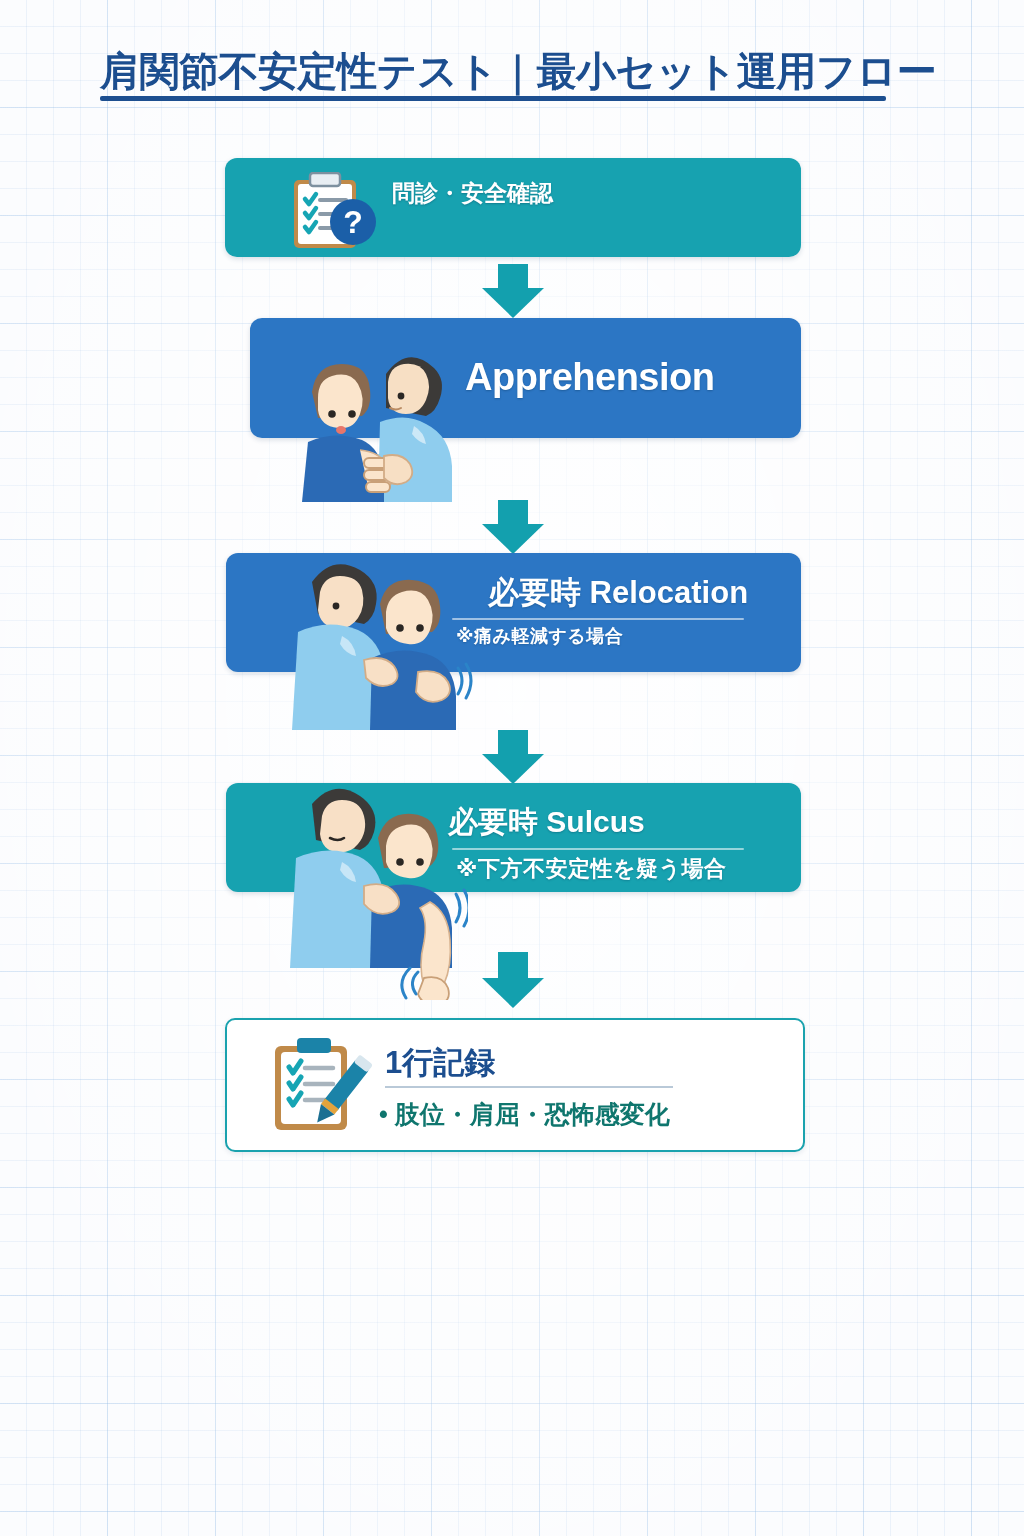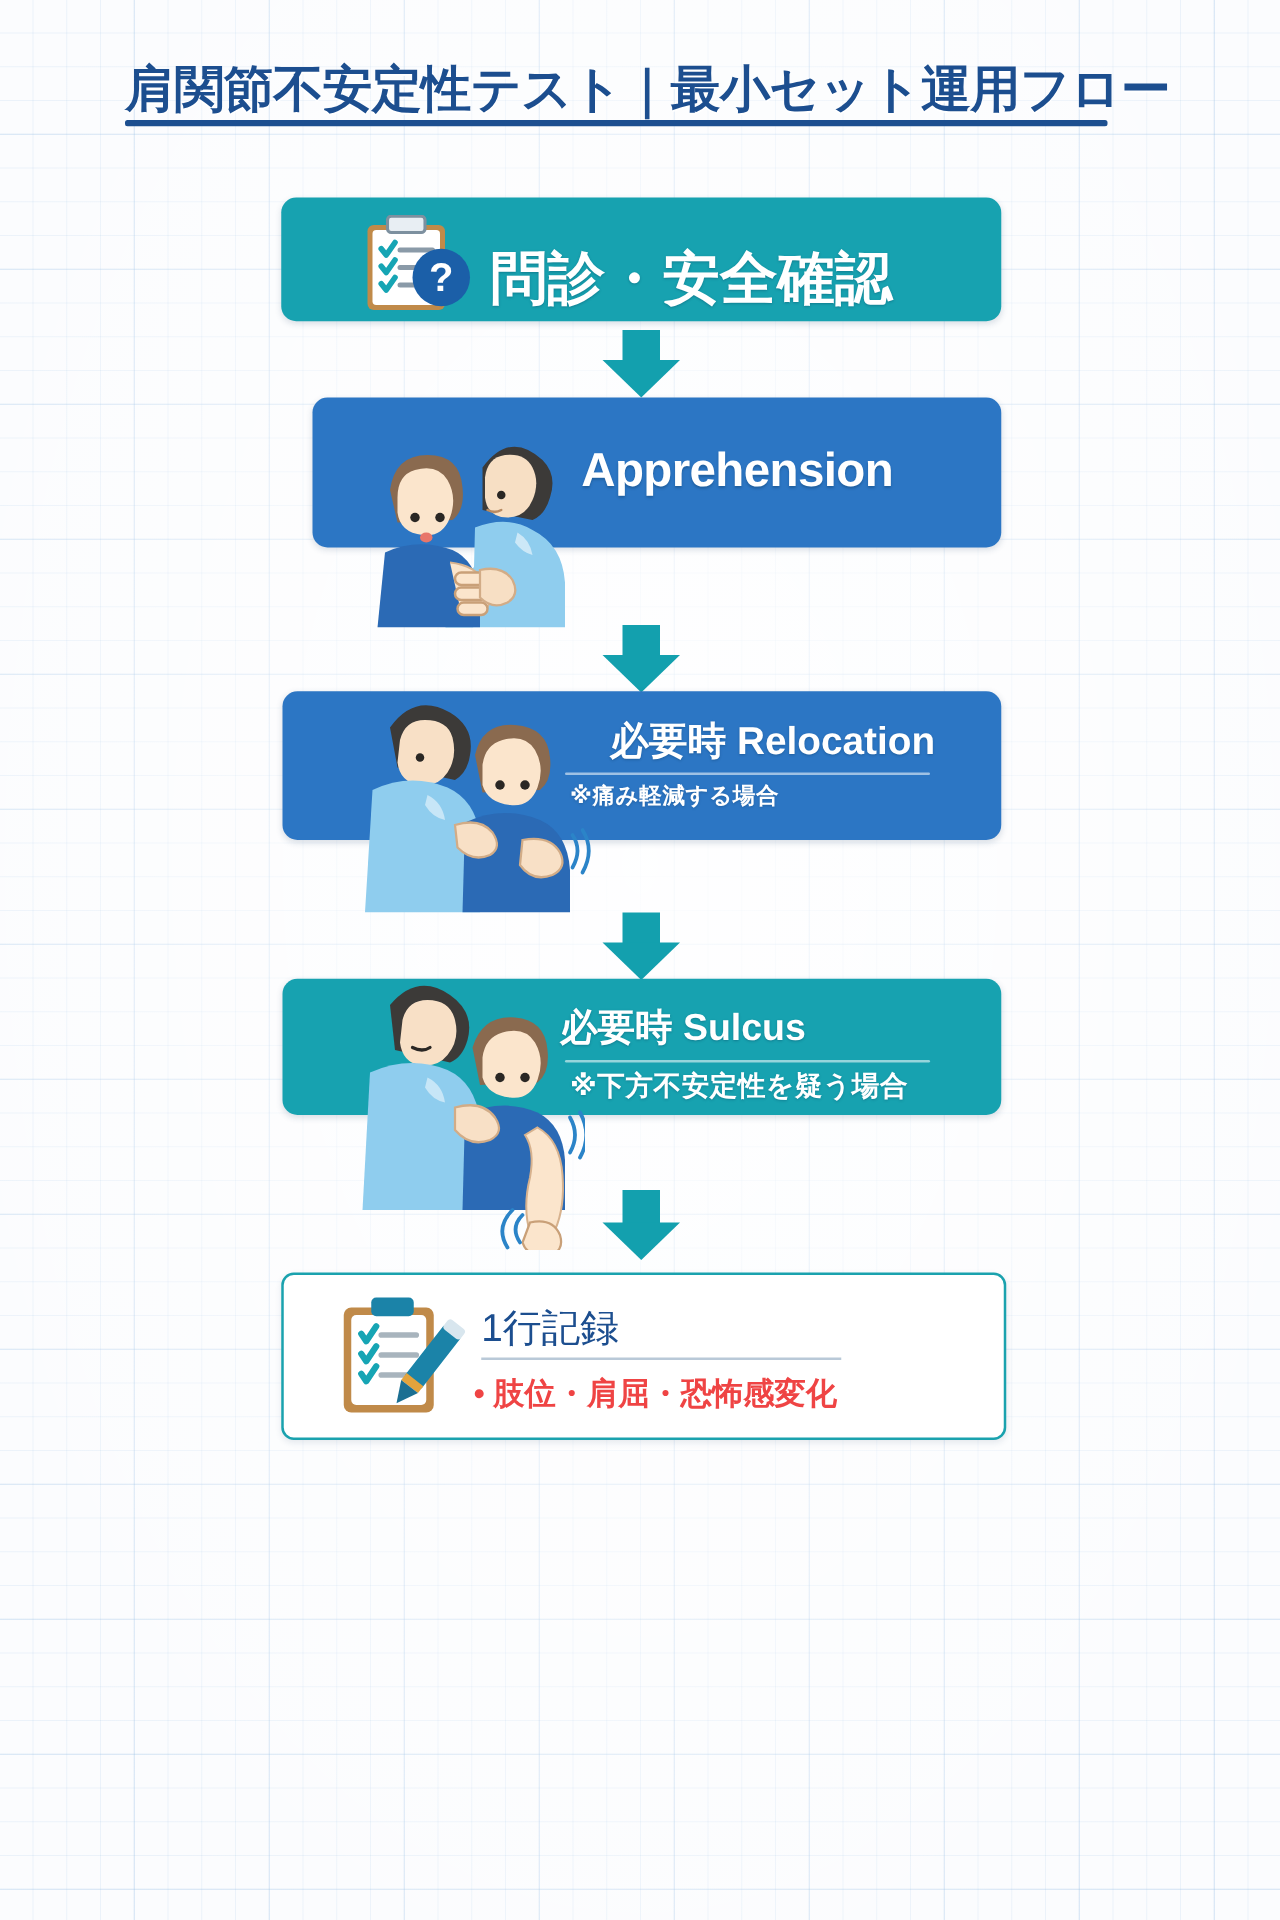--- a/index.html
+++ b/index.html
@@ -79,28 +79,28 @@
   }
 
   
   #record-card{
     position:absolute;left:225px;top:1018px;width:576px;height:130px;
     background:#ffffff;border:2px solid #1aa2ae;border-radius:10px;
     box-shadow:0 2px 5px rgba(30,60,100,0.10);
   }
   #record-title{
     position:absolute;left:158px;top:22px;
-    font-size:31px;font-weight:normal;color:#1c4e8f;white-space:nowrap;
+    font-size:31px;font-weight:bold;color:#1c4e8f;white-space:nowrap;
   }
   #record-rule{
     position:absolute;left:158px;top:66px;width:288px;height:2px;background:#b9c9d8;
   }
   #record-items{
     position:absolute;left:152px;top:78px;
-    font-size:25px;font-weight:bold;color:#ef4444;white-space:nowrap;text-align:center;
+    font-size:25px;font-weight:bold;color:#0f766e;white-space:nowrap;text-align:center;
   }
 
   
   svg{display:block;}
   .illus{position:absolute;}
 </style>
 </head>
 <body>
 
 <div id="grid-bg"></div>
@@ -127,21 +127,21 @@
       <g stroke="#16a5b4" stroke-width="4.5" fill="none" stroke-linecap="round" stroke-linejoin="round">
         <polyline points="17,27 21,32 28,22"></polyline>
         <polyline points="17,41 21,46 28,36"></polyline>
         <polyline points="17,55 21,60 28,50"></polyline>
       </g>
       <circle cx="65" cy="50" r="23" fill="#1b5fa8"></circle>
       <text x="65" y="61" font-family="Liberation Sans, sans-serif" font-size="32" font-weight="bold" fill="#ffffff" text-anchor="middle">?</text>
     </svg>
   </div>
 
-  <div class="bar-title" style="left:392px;top:192px;font-size:46px;">問診・安全確認</div>
+  <div class="bar-title" style="left:392px;top:178px;font-size:23px;">問診・安全確認</div>
 </div>
 
 <div class="arrow" style="left:482px;top:264px;width:62px;height:54px;">
   <div class="shaft" style="left:16px;top:0;width:30px;height:26px;"></div>
   <div class="head" style="left:0;top:24px;"></div>
 </div>
 
 <div class="stage">
   <div class="bar blue" style="left:250px;top:318px;width:551px;height:120px;"></div>
 

